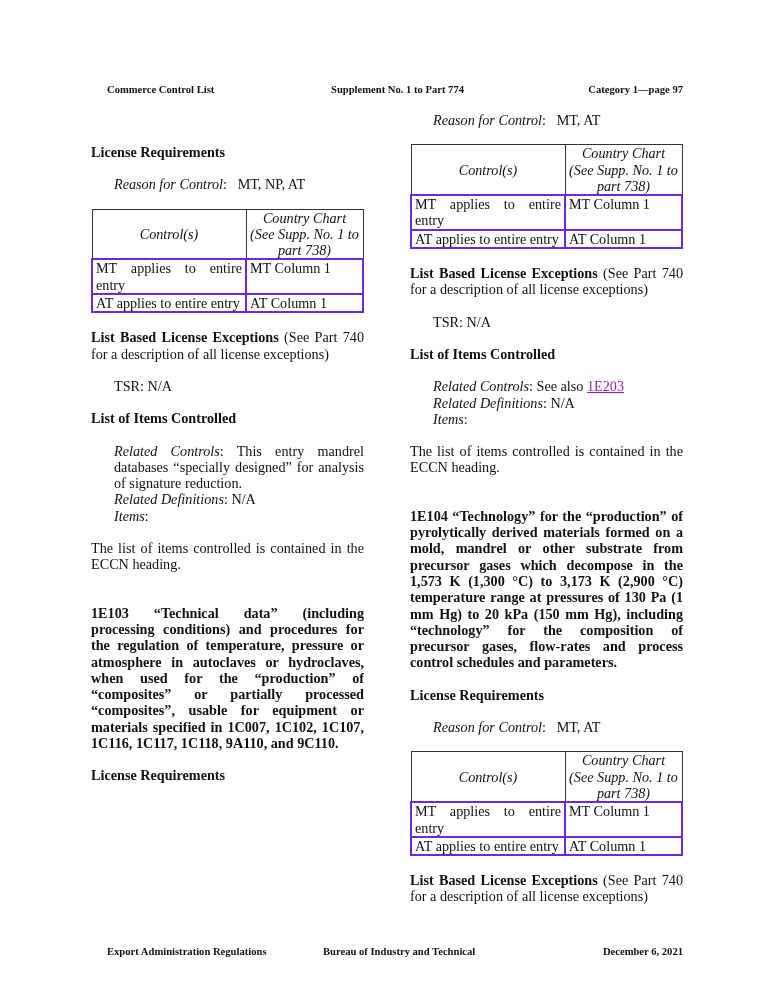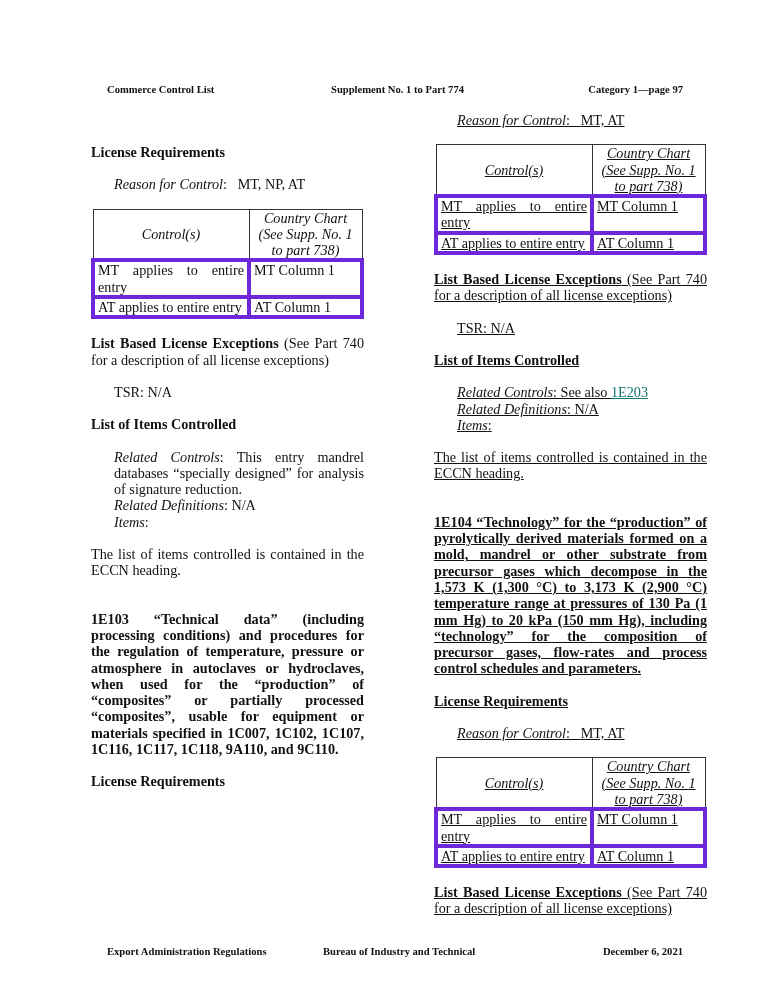--- a/index.html
+++ b/index.html
@@ -4,33 +4,33 @@
 <style>
   html, body { margin: 0; padding: 0; background: #ffffff; }
   body { width: 773px; height: 1000px; position: relative; overflow: hidden;
          font-family: "Liberation Serif", serif; color: #111; font-size: 14.2px; line-height: 16.3px; }
   .hdr, .ftr { position: absolute; left: 91px; width: 592px; font-weight: bold; font-size: 10.6px; }
   .hdr { top: 82px; }
   .ftr { top: 944px; }
   .hdr span, .ftr span { position: absolute; top: 0; white-space: nowrap; margin-left: 16px; }
   .col { position: absolute; width: 273px; }
   .col.left { left: 91px; top: 128px; }
-  .col.right { left: 434px; top: 112px; text-decoration: underline; }
+  .col.right { left: 410px; top: 112px; }
   .just { text-align: justify; text-align-last: left; }
   .b { font-weight: bold; }
   .i { font-style: italic; }
   .heading { font-weight: bold; text-align: justify; }
   .indent { padding-left: 23px; }
   .reason { padding-left: 23px; }
   table.ctl { border-collapse: collapse; width: 273px; }
-  table.ctl td { border: 4px solid #6d28d9; vertical-align: top; padding: 0 3px; font-size: 14.2px; line-height: 16.3px; }
+  table.ctl td { border: 2px solid #6d28d9; vertical-align: top; padding: 0 3px; font-size: 14.2px; line-height: 16.3px; }
   table.ctl td.c1 { width: 146px; text-align: justify; text-align-last: left; }
   table.ctl th { border: 1px solid #333; font-weight: normal; font-style: italic; padding: 0 3px; line-height: 16.3px; vertical-align: middle; }
   table.ctl th.h2 { text-align: center; }
-  a.link { color: #0f766e; text-decoration: underline; }
+  a.link { color: #a21caf; text-decoration: underline; }
 </style>
 </head>
 <body>
 
 <div class="hdr">
   <span style="left:0">Commerce Control List</span>
   <span style="left:224px">Supplement No. 1 to Part 774</span>
   <span style="right:0">Category 1—page  97</span>
 </div>
 

